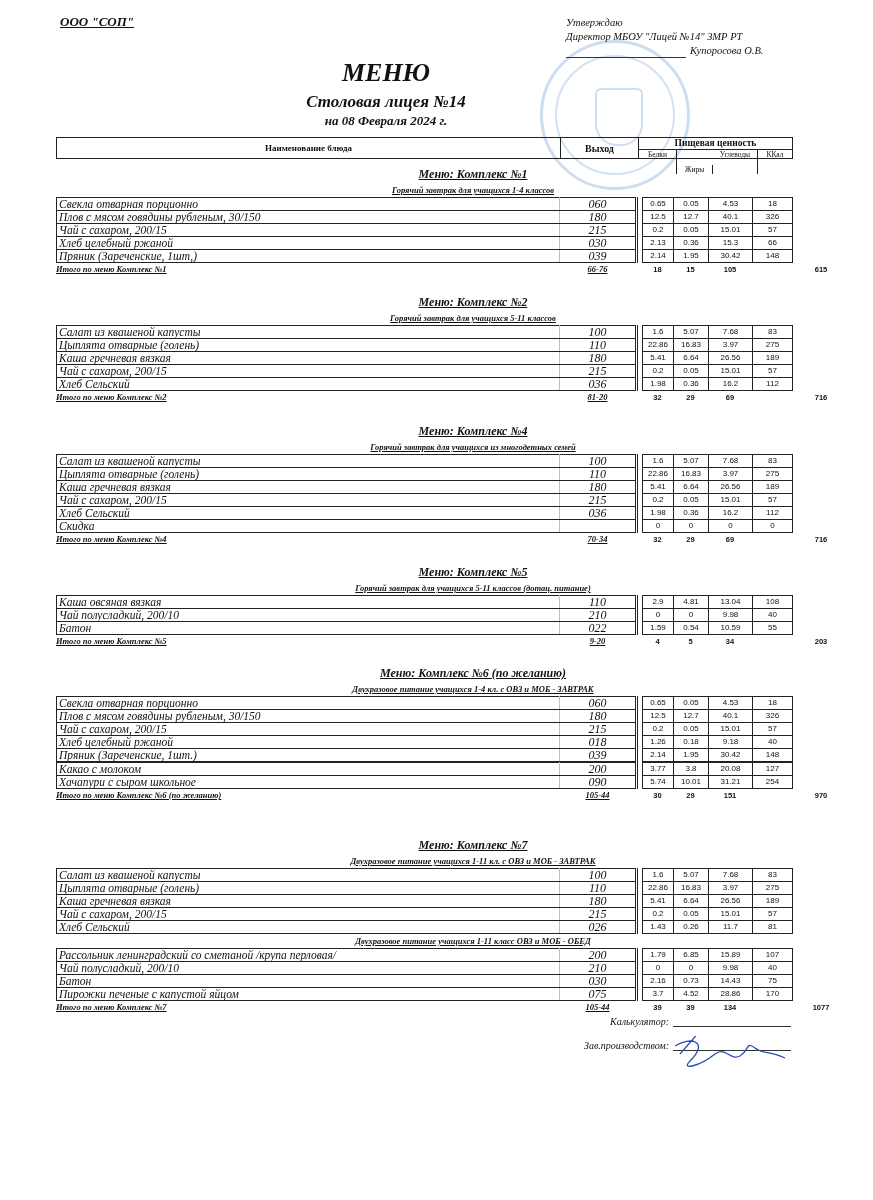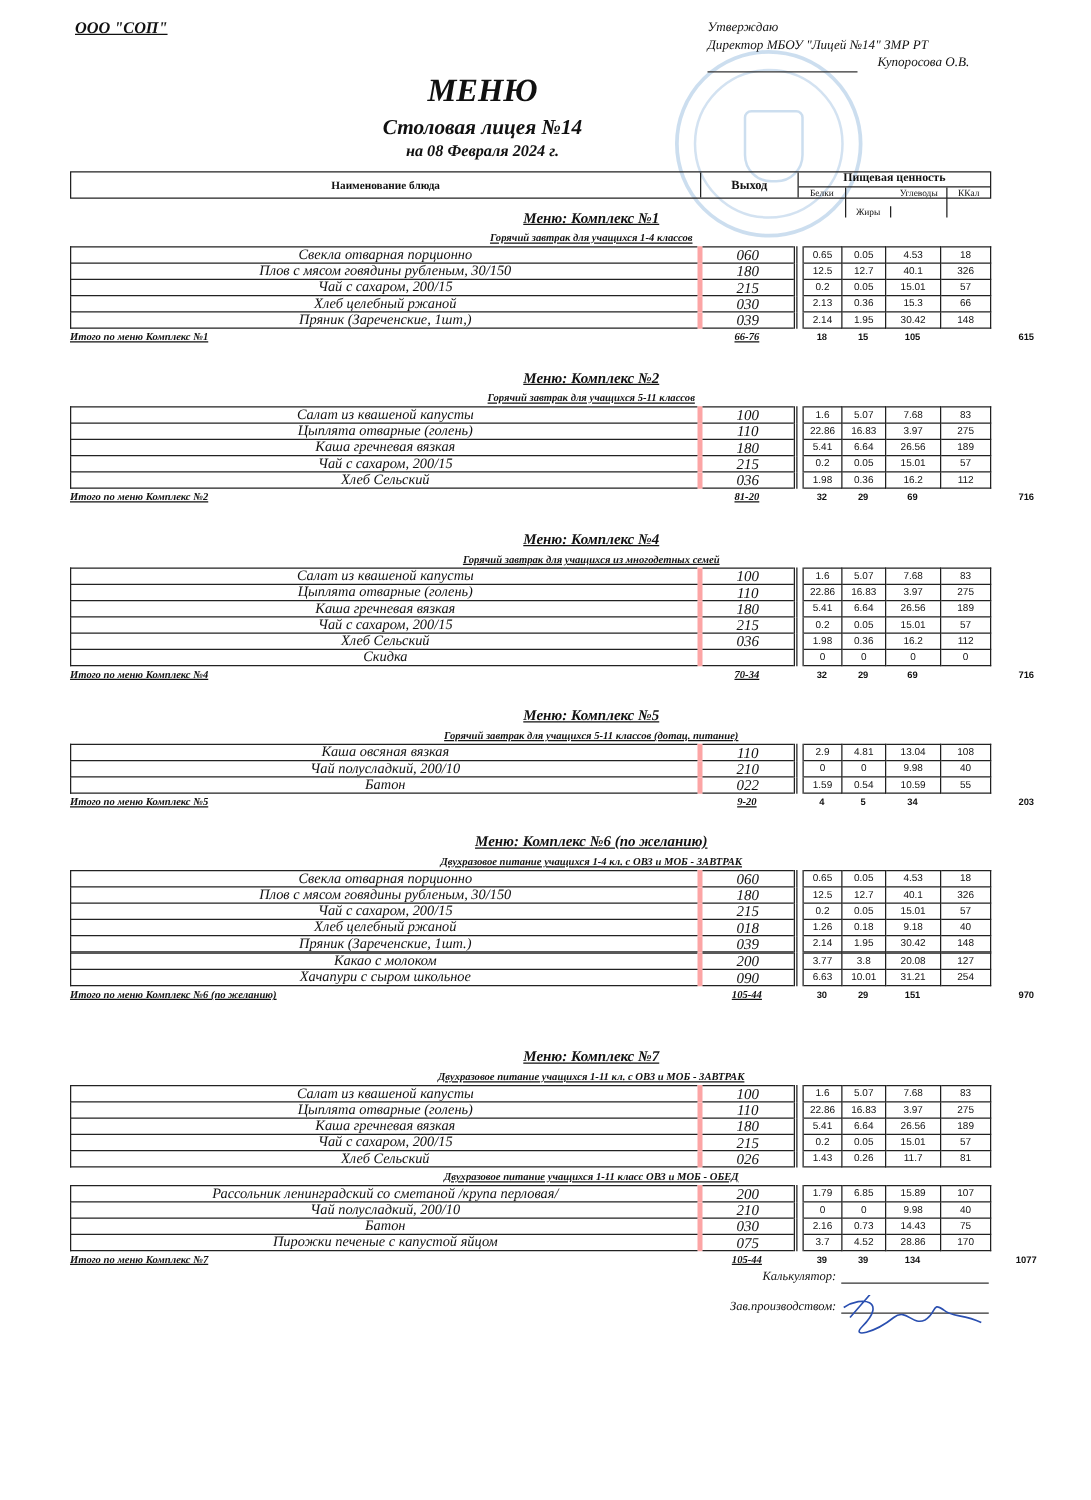--- a/index.html
+++ b/index.html
@@ -1,19 +1,19 @@
 <!DOCTYPE html>
 <html><head>
 <meta charset="utf-8">
 <style>
   html, body { margin:0; padding:0; background:#ffffff; }
   body { width:873px; height:1200px; position:relative; overflow:hidden; font-family:"Liberation Serif", serif; color:#111; }
   .org { position:absolute; left:60px; top:14px; font-size:13px; font-style:italic; font-weight:bold; text-decoration:underline; }
   .approve { position:absolute; left:566px; top:16px; font-size:10.5px; font-style:italic; line-height:14px; }
-  .approve .line3 { display:flex; align-items:flex-end;gap:12px; }
+  .approve .line3 { display:flex; align-items:flex-end; }
   .approve .sig-line { display:inline-block; width:120px; border-bottom:1px solid #333; margin-right:4px; }
   .stamp { position:absolute; left:540px; top:40px; width:150px; height:150px; border-radius:50%; border:3px solid rgba(110,160,210,0.35); box-sizing:border-box; }
   .stamp::after { content:""; position:absolute; left:12px; top:12px; right:12px; bottom:12px; border-radius:50%; border:2px solid rgba(110,160,210,0.3); }
   .stamp .crest { position:absolute; left:52px; top:45px; width:44px; height:54px; border:2px solid rgba(110,160,210,0.35); border-radius:6px 6px 22px 22px; }
   .title { position:absolute; left:0; width:772px; text-align:center; font-style:italic; font-weight:bold; }
   .t1 { top:58px; font-size:26px; }
   .t2 { top:92px; font-size:17px; }
   .t3 { top:113px; font-size:13px; }
   .hdr { position:absolute; left:56px; top:137px; width:737px; height:22px; border:1.5px solid #222; box-sizing:border-box; display:flex; font-family:"Liberation Serif", serif; font-weight:bold; font-size:9px; }
   .hdr .name { width:503px; border-right:1px solid #222; display:flex; align-items:center; justify-content:center; }
@@ -23,21 +23,21 @@
   .hdr .nut .cols { flex:1; display:flex; font-weight:normal; font-size:7.5px; }
   .hdr .nut .cols div { border-right:1px solid #222; text-align:center; line-height:9px; }
   .hdr .nut .cols div:last-child { border-right:none; }
   .c1 { width:37px; } .c2 { width:35px;margin-top:15px; } .c3 { width:44px; } .c4 { flex:1; }
 
   .section { position:absolute; left:56px; width:834px; }
   .sec-title { text-align:center; font-style:italic; font-weight:bold; font-size:12px; text-decoration:underline; height:18px; line-height:18px; }
   .sub-title { text-align:center; font-style:italic; font-weight:bold; font-size:8.5px; text-decoration:underline; height:14px; line-height:14px; }
   table.t { border-collapse:collapse; width:737px; table-layout:fixed; }
   table.t td { border:1px solid #222; height:12px; padding:0; font-size:8px; font-family:"Liberation Sans", sans-serif; text-align:center; line-height:12px; }
-  table.t td.n { text-align:center; font-family:"Liberation Serif", serif; font-style:italic; font-size:11.5px; padding-left:2px; border-right:4px solid #fca5a5; white-space:nowrap; overflow:hidden; }
+  table.t td.n { text-align:left; font-family:"Liberation Serif", serif; font-style:italic; font-size:11.5px; padding-left:2px; border-right:1px solid #fca5a5; white-space:nowrap; overflow:hidden; }
   table.t td.o { font-family:"Liberation Serif", serif; font-style:italic; font-size:12px; border-right:3px double #222; }
   table.t td.gap { border-top:none; border-bottom:none; width:6px; }
   .total { display:flex; height:13px; font-weight:bold; font-size:8px; line-height:13px; }
   .total .tl { width:503px; font-style:italic; text-decoration:underline; font-family:"Liberation Serif", serif; font-size:8.5px; }
   .total .to { width:77px; text-align:center; font-style:italic; text-decoration:underline; font-family:"Liberation Serif", serif; font-size:8.5px; }
   .total .tv { text-align:center; font-family:"Liberation Sans", sans-serif; font-size:7.5px; }
   .footer { position:absolute; left:584px; font-style:italic; font-size:10px; }
   .footer .sl { display:inline-block; width:118px; border-bottom:1px solid #333; vertical-align:bottom; margin-left:4px; }
   .signature { position:absolute; left:670px; top:1036px; width:120px; height:40px; }
 </style>
@@ -431,21 +431,21 @@
           <td class="gap"></td>
           <td>3.77</td>
           <td>3.8</td>
           <td>20.08</td>
           <td>127</td>
         </tr>
           <tr>
           <td class="n">Хачапури с сыром школьное</td>
           <td class="o">090</td>
           <td class="gap"></td>
-          <td>6.63</td>
+          <td>5.74</td>
           <td>10.01</td>
           <td>31.21</td>
           <td>254</td>
         </tr>
         </tbody>
       </table>
       <div class="total">
       <div class="tl">Итого по меню Комплекс №6 (по желанию)</div>
       <div class="to">105-44</div>
       <div style="width:6px"></div>

